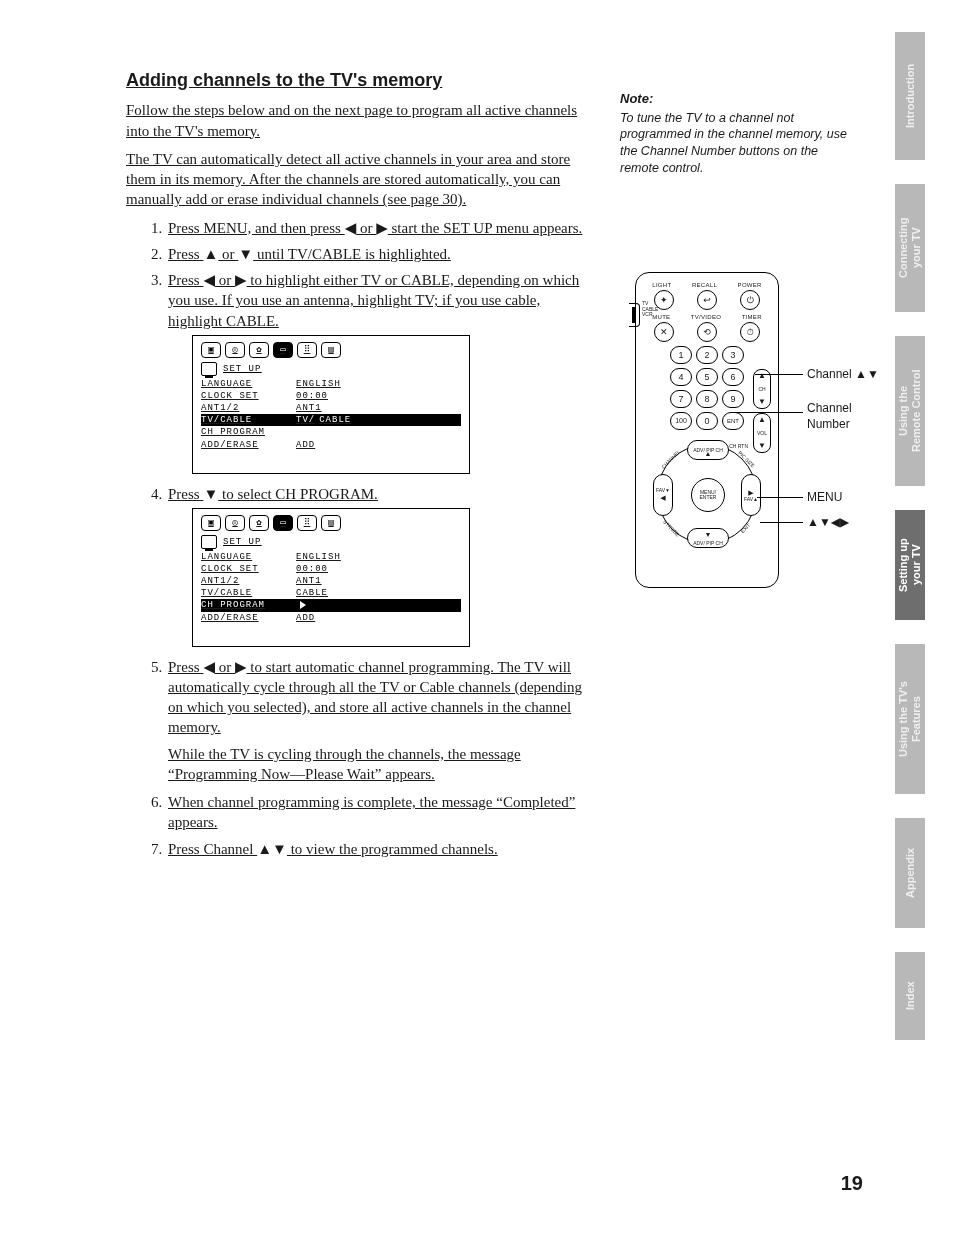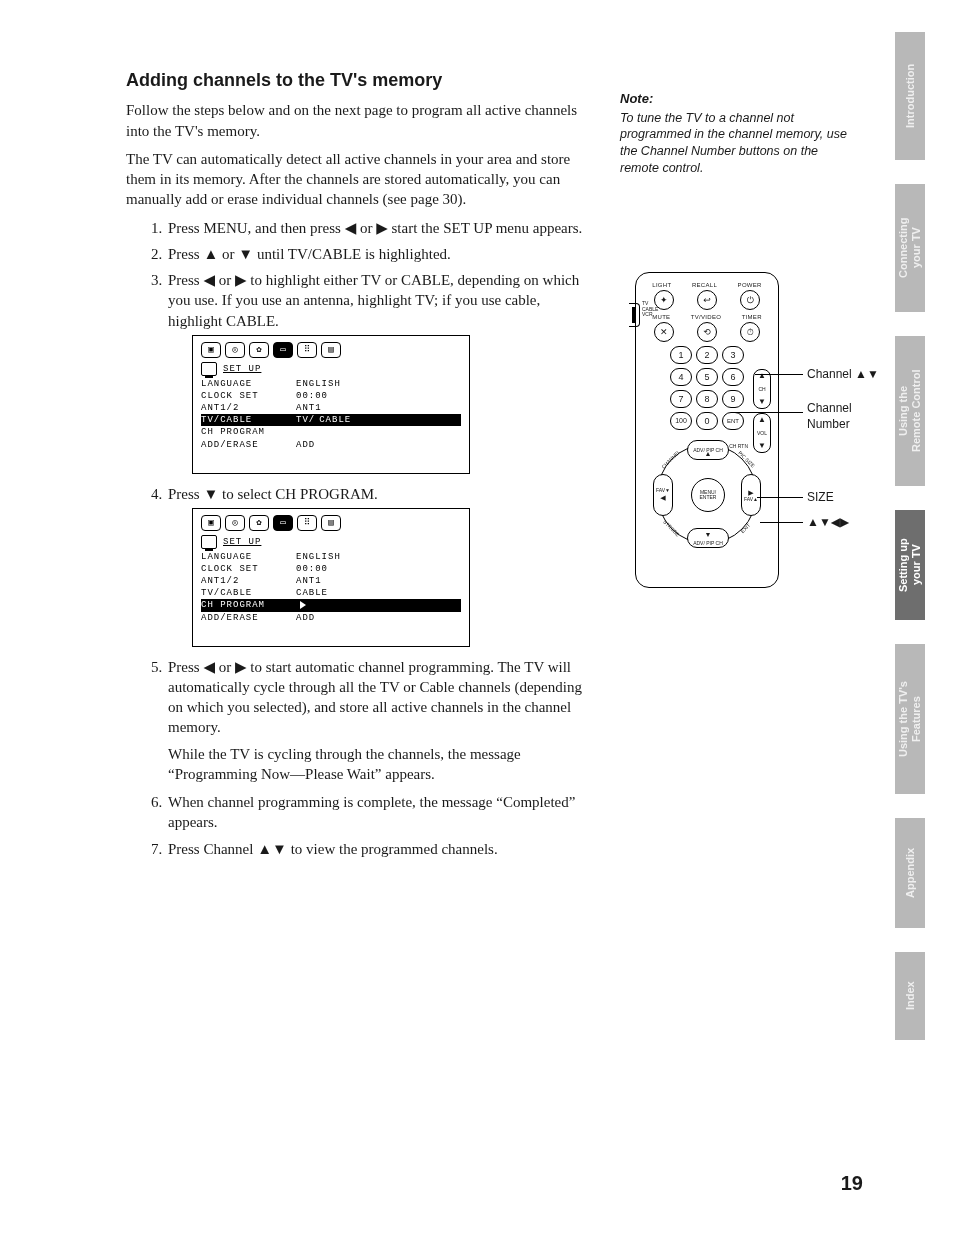--- a/index.html
+++ b/index.html
@@ -1,17 +1,17 @@
 <!DOCTYPE html>
 <html><head>
 <meta charset="utf-8">
 <style>
   html,body{margin:0;padding:0;background:#fff;color:#1a1a1a;font-family:"Times New Roman",serif;font-size:15px;line-height:1.35;}
   .page{width:954px;height:1235px;position:relative;background:#fff;overflow:hidden;}
-  .content{position:absolute;left:126px;top:68px;width:460px;}
+  .content{position:absolute;left:126px;top:68px;width:460px;text-decoration:underline;}
   .sidecol{position:absolute;left:620px;top:90px;width:232px;}
   h1{font-family:Helvetica,Arial,sans-serif;font-weight:700;font-size:18px;margin:0 0 8px 0;}
   h2{font-family:Helvetica,Arial,sans-serif;font-weight:700;font-size:14px;margin:14px 0 4px 0;}
   p{margin:0 0 8px 0;}
   .note-title{font-family:Helvetica,Arial,sans-serif;font-weight:700;font-style:italic;font-size:13px;margin:0 0 2px 0;}
   .note-body{font-family:Helvetica,Arial,sans-serif;font-style:italic;font-size:12.5px;line-height:1.35;margin:0;}
   ol{margin:2px 0 10px 0;padding-left:40px;}
   ol>li{margin-bottom:6px;padding-left:2px;}
   .arrow{display:inline-block;}
   
@@ -278,21 +278,21 @@
 
     <div class="lead" style="left:120px;top:102px;width:48px"></div>
     <div class="lead" style="left:100px;top:140px;width:68px"></div>
     <div class="lead" style="left:122px;top:225px;width:46px"></div>
     <div class="lead" style="left:125px;top:250px;width:43px"></div>
 
     <div class="callouts">
       <div style="left:32px;top:94px">Channel ▲▼</div>
       <div style="left:32px;top:128px;white-space:pre-line">Channel
 Number</div>
-      <div style="left:32px;top:217px">SIZE</div>
+      <div style="left:32px;top:217px">MENU</div>
       <div style="left:32px;top:242px">▲▼◀▶</div>
     </div>
   </div>
 
   <div class="tabs">
     <div class="tab" style="height:128px">Introduction</div>
     <div class="tab" style="height:128px;white-space:pre-line">Connecting
 your TV</div>
     <div class="tab" style="height:150px;white-space:pre-line">Using the
 Remote Control</div>

